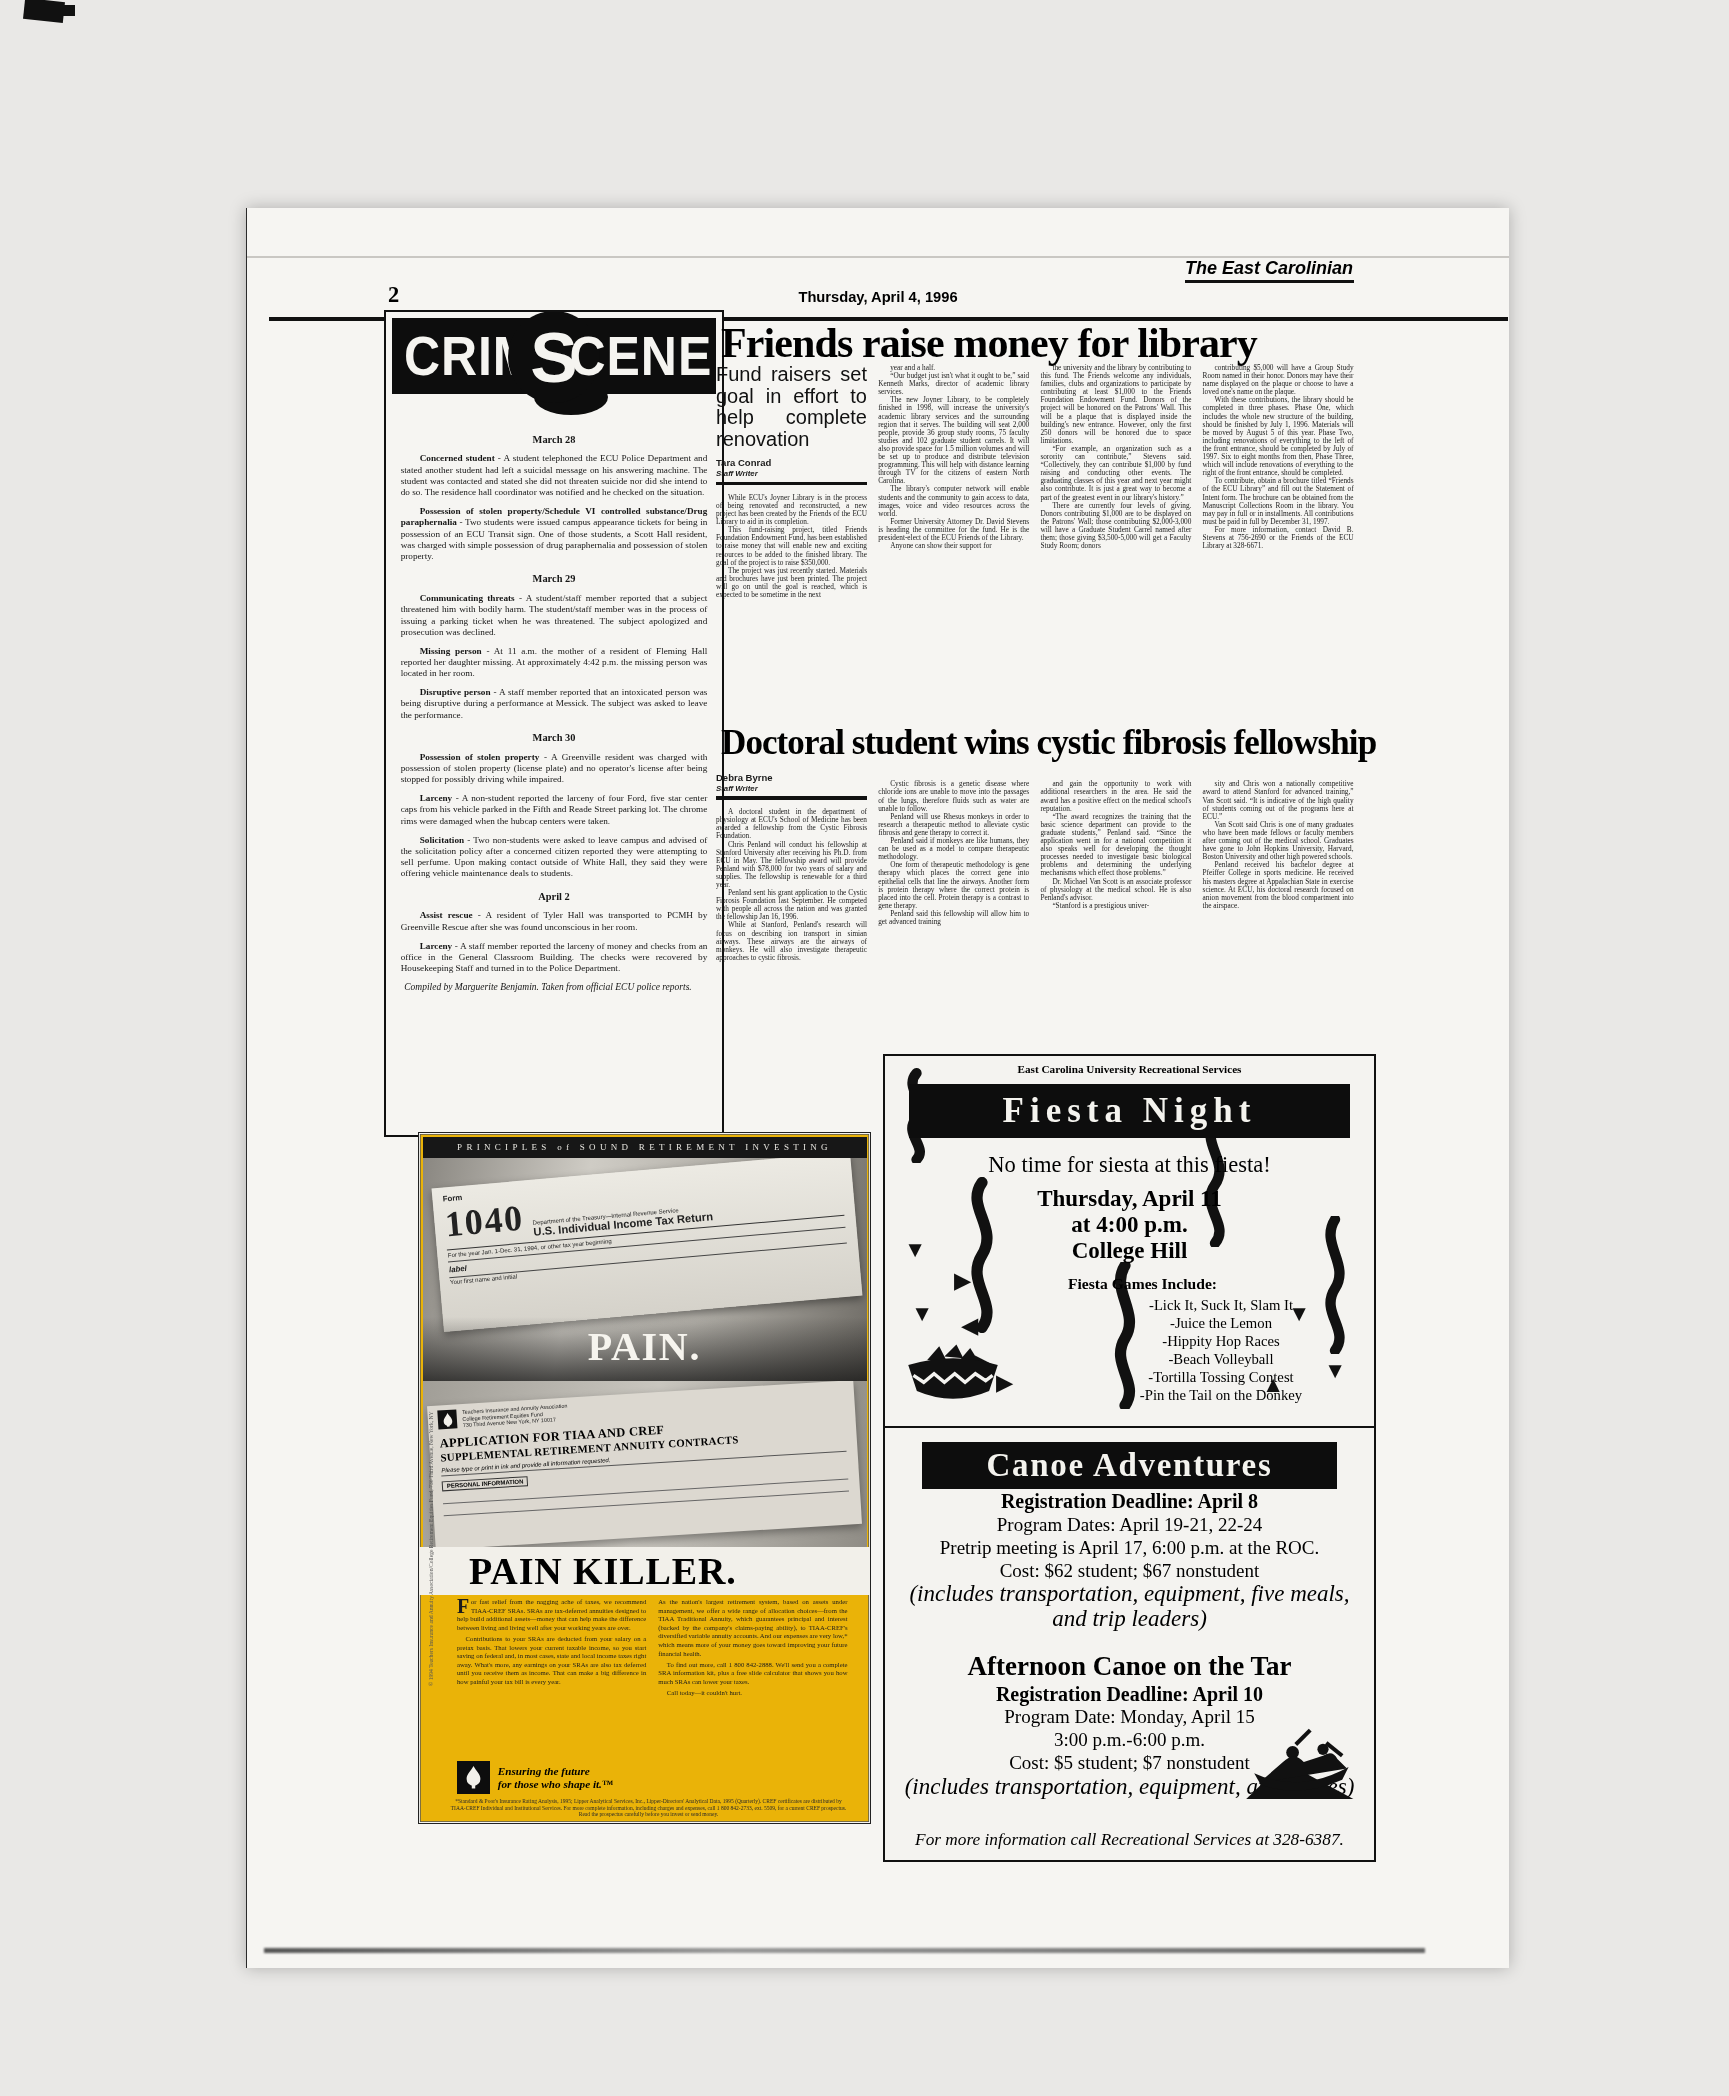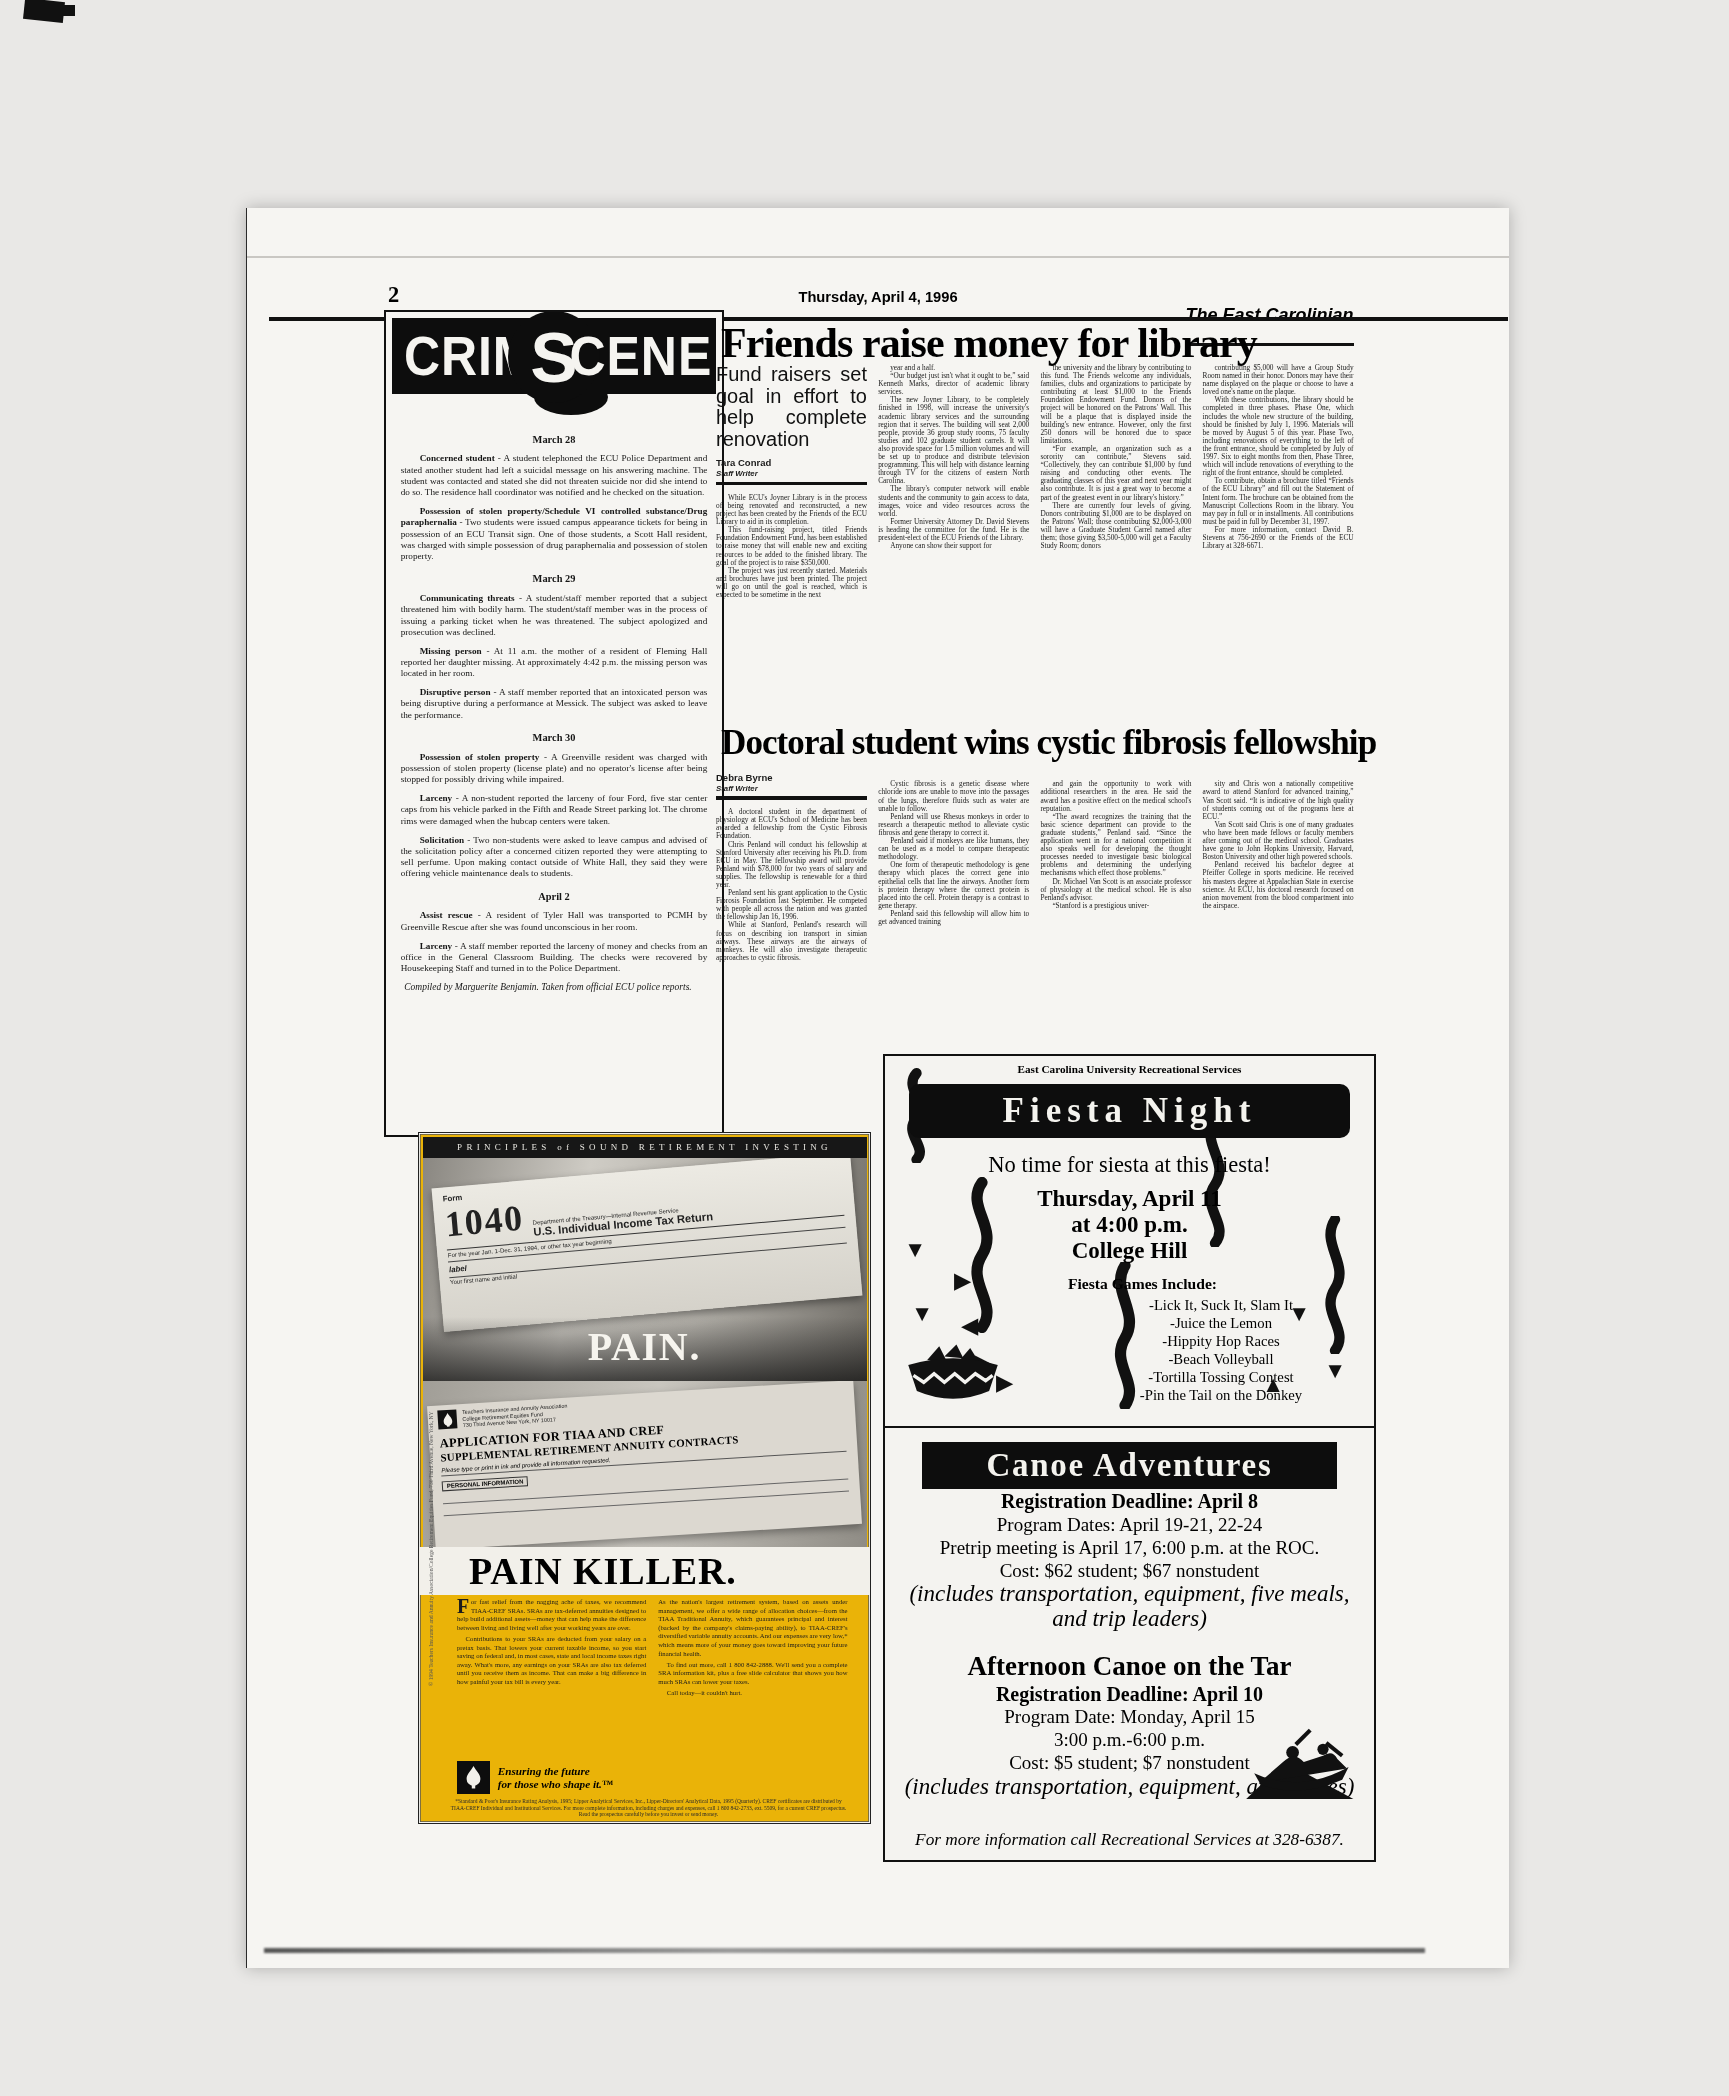--- a/index.html
+++ b/index.html
@@ -5,21 +5,21 @@
   html,body{margin:0;padding:0;}
   body{width:1729px;height:2097px;position:relative;background:#e9e8e6;font-family:"Liberation Serif",serif;overflow:hidden;}
   .artifact{position:absolute;background:#111;}
   .page{position:absolute;left:246px;top:208px;width:1262px;height:1760px;background:#f6f5f2;box-shadow:0 0 15.6px rgba(0,0,0,.25);border-left:1.7px solid #2a2a2a;}
   .scan-streak{position:absolute;left:0;top:48px;width:100%;height:1.7px;background:#c9c7c3;}
   .fold{position:absolute;left:17.3px;top:1740px;width:92%;height:5.2px;background:linear-gradient(90deg,#555,#999 40%,#666);filter:blur(0.9px);}
 
   
   .pagenum{position:absolute;left:141px;top:74px;font:bold 22.5px "Liberation Serif",serif;}
   .dateline{position:absolute;left:0;top:81px;width:1262px;text-align:center;font:bold 14.7px "Liberation Sans",sans-serif;}
-  .masthead{position:absolute;left:938px;top:50px;width:169px;text-align:center;font:bold italic 18px "Liberation Sans",sans-serif;border-bottom:3.5px solid #111;padding-bottom:17px;margin-top:47px;}
+  .masthead{position:absolute;left:938px;top:50px;width:169px;text-align:left;font:bold italic 18px "Liberation Sans",sans-serif;border-bottom:3.5px solid #111;padding-bottom:1px;}
   .hrule{position:absolute;left:21.6px;top:109px;width:1239px;height:3.5px;background:#111;}
 
   
   .crime{position:absolute;left:137px;top:102px;width:336px;height:823px;border:2.6px solid #111;background:#f6f5f2;overflow:hidden;}
   .crime-banner{position:relative;margin:6px;height:76px;background:#0d0d0d;display:flex;align-items:center;justify-content:space-between;padding:0 12px;overflow:visible;z-index:2;}
   .crime-word{color:#f5f4f0;font:bold 50px "Liberation Sans",sans-serif;transform:scaleY(1.12);letter-spacing:0.9px;}
   .crime-s-circle{position:absolute;left:50%;top:-7px;transform:translateX(-50%);width:92px;height:92px;border-radius:50%;background:#0d0d0d;display:flex;align-items:center;justify-content:center;color:#f5f4f0;font:bold 71px "Liberation Sans",sans-serif;}
   .crime-blob{position:absolute;left:44%;top:67px;width:74px;height:36px;border-radius:50%;background:#0d0d0d;}
   .crime-body{padding:22.5px 14.7px 0 14.7px;font-size:9.2px;line-height:11.2px;text-align:justify;color:#151515;}
   .crime-date{text-align:center;font-weight:bold;font-size:10.4px;margin:11.2px 0 8.6px;}
@@ -36,21 +36,21 @@
   .deck{font:20px "Liberation Sans",sans-serif;line-height:1.08;letter-spacing:0;color:#111;margin-bottom:7px;}
   .byline{font:bold 9.5px "Liberation Sans",sans-serif;margin:1.7px 0 0;}
   .byline-title{font:bold italic 7.8px "Liberation Sans",sans-serif;margin:0.9px 0 3.5px;}
   .byrule{height:3.5px;background:#111;margin:1.7px 0 8.6px;}
   #lib-cols{left:469px;top:156px;width:640px;height:355px;}
   #fel-cols{left:469px;top:562px;width:640px;height:380px;}
 
   
   .fiesta{position:absolute;left:636px;top:846px;width:489px;height:374px;border:2.6px solid #111;background:#f4f3f0;overflow:hidden;}
   .fiesta-org{text-align:center;font:bold 11.2px "Liberation Serif",serif;margin-top:7px;position:relative;z-index:2;}
-  .fiesta-banner{position:relative;z-index:2;margin:8.6px 24px 0;height:54px;background:#0d0d0d;display:flex;align-items:center;justify-content:center;color:#f4f3ee;font:bold 35px "Liberation Serif",serif;letter-spacing:6px;border-radius:10px;}
+  .fiesta-banner{position:relative;z-index:2;margin:8.6px 24px 0;height:54px;background:#0d0d0d;display:flex;align-items:center;justify-content:center;color:#f4f3ee;font:bold 35px "Liberation Serif",serif;letter-spacing:6px;}
   .fiesta-tag{position:relative;z-index:2;text-align:center;font:22.5px "Liberation Serif",serif;margin-top:14px;}
   .fiesta-when{position:relative;z-index:2;text-align:center;font:bold 23px "Liberation Serif",serif;line-height:1.12;margin-top:8.6px;}
   .fiesta-games{position:relative;z-index:2;margin:12px 0 0 183px;}
   .fiesta-games-h{font:bold 15.6px "Liberation Serif",serif;margin-bottom:3.5px;}
   .fiesta-games p{margin:0;font:14.7px "Liberation Serif",serif;line-height:1.22;text-align:center;}
   .decor{position:absolute;z-index:1;}
   .tri{position:absolute;z-index:1;font-size:22.5px;color:#111;line-height:1;}
 
   
   .canoe{position:absolute;left:636px;top:1218px;width:489px;height:432px;border:2.6px solid #111;background:#f4f3f0;overflow:hidden;text-align:center;}

